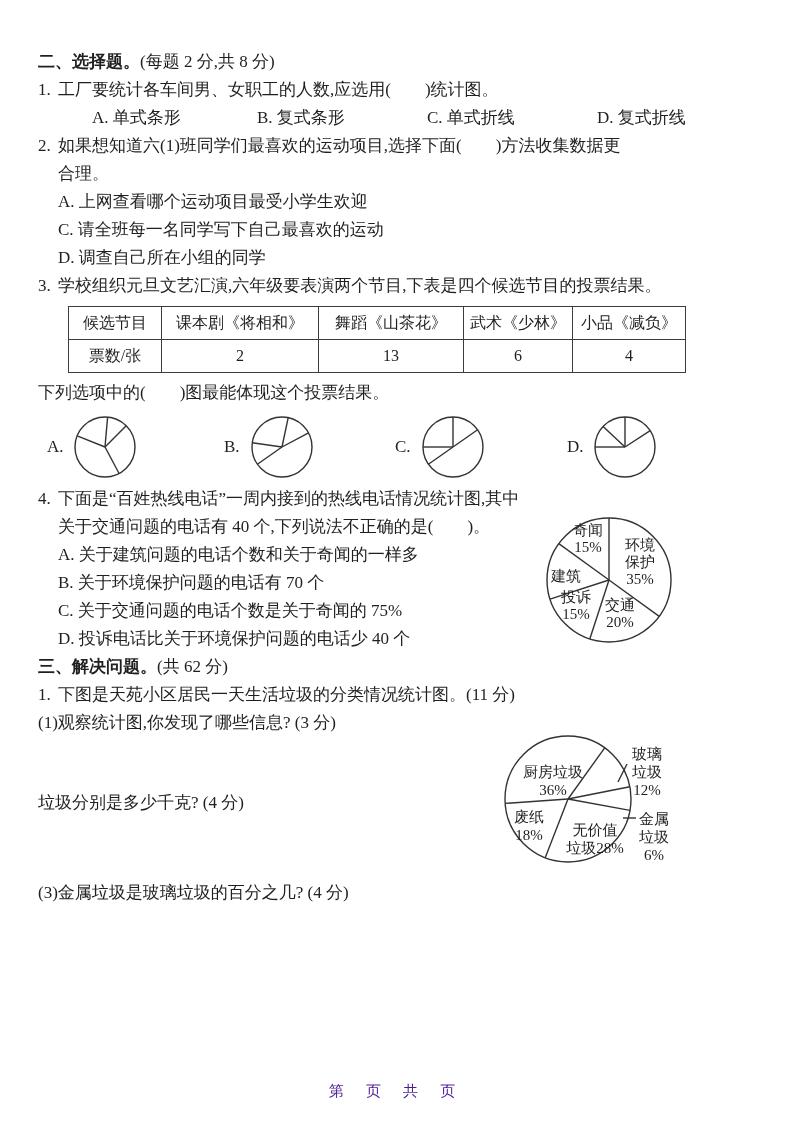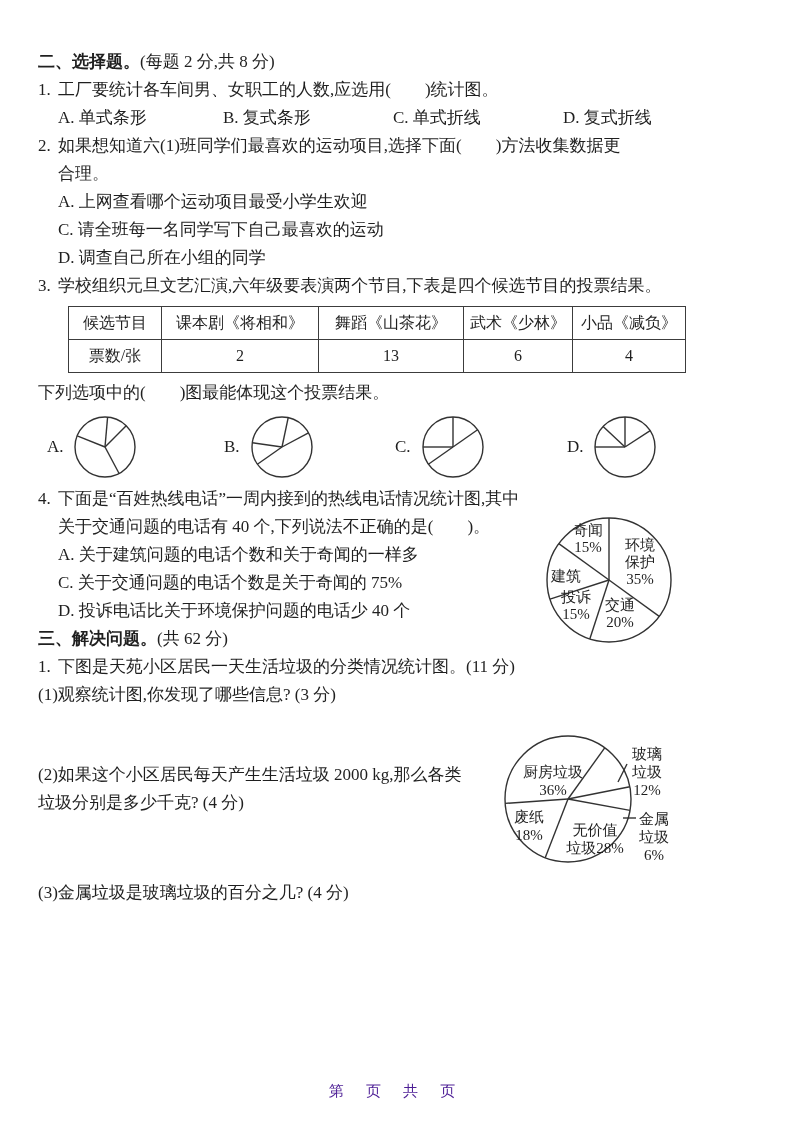--- a/index.html
+++ b/index.html
@@ -15,21 +15,21 @@
   .content{position:absolute;left:38px;top:48px;width:725px;}
   .line{line-height:28px;white-space:nowrap;}
   .sec-head{line-height:28px;white-space:nowrap;}
   .sec-title{font-family:"Liberation Sans","DejaVu Sans",sans-serif;font-weight:bold;}
   .sec-note{}
   .qrow{display:flex;line-height:28px;white-space:nowrap;}
   .qnum{width:20px;flex:0 0 20px;}
   .indent1{margin-left:20px;}
   .indent2{}
   .optrow{display:flex;line-height:28px;margin-left:20px;white-space:nowrap;}
-  .optrow .o1{width:165px;} .optrow .o2{width:170px;} .optrow .o3{width:170px;}
+  .optrow .o1{width:165px;margin-left:34px;} .optrow .o2{width:170px;} .optrow .o3{width:170px;}
   table.vote{border-collapse:collapse;margin:6px 14px 0 30px;table-layout:fixed;width:592px;
     font-size:16px;text-align:center;}
   table.vote td{border:1.6px solid #3c3c3c;height:32px;padding:0 2px;overflow:hidden;}
   .pieopts{position:relative;height:76px;margin-top:2px;}
   .pieopt{position:absolute;top:6px;display:flex;align-items:center;}
   .pieopt .plab{width:26px;}
   .pieopt svg{display:block;}
   .pie-abs{position:absolute;}
   .plabel{position:absolute;transform:translate(-50%,-50%);text-align:center;
     font-size:15px;line-height:17px;white-space:nowrap;}
@@ -139,34 +139,34 @@
         </svg>
       </div>
     </div>
 
     <div class="qrow">
       <span class="qnum">4.</span>
       <span>下面是“百姓热线电话”一周内接到的热线电话情况统计图,其中</span>
     </div>
     <div class="line indent1">关于交通问题的电话有 40 个,下列说法不正确的是(　　)。</div>
     <div class="line indent1">A. 关于建筑问题的电话个数和关于奇闻的一样多</div>
+    <div class="line indent1">B. 关于环境保护问题的电话有 70 个</div>
     <div class="line indent1">C. 关于交通问题的电话个数是关于奇闻的 75%</div>
     <div class="line indent1">D. 投诉电话比关于环境保护问题的电话少 40 个</div>
 
     <div class="sec-head">
       <span class="sec-title">三、解决问题。</span><span class="sec-note">(共 62 分)</span>
     </div>
 
     <div class="qrow">
       <span class="qnum">1.</span>
       <span>下图是天苑小区居民一天生活垃圾的分类情况统计图。(11 分)</span>
     </div>
     <div class="line indent2">(1)观察统计图,你发现了哪些信息? (3 分)</div>
     <div class="answer-gap-1"></div>
-    <div class="line indent2">(2)如果这个小区居民每天产生生活垃圾 2000 kg,那么各类</div>
     <div class="line indent2">垃圾分别是多少千克? (4 分)</div>
     <div class="answer-gap-2"></div>
     <div class="line indent2">(3)金属垃圾是玻璃垃圾的百分之几? (4 分)</div>
 
   </div>
 
   <div class="pie-abs" style="left:545px;top:516px;width:128px;height:128px;">
     <svg width="128" height="128" viewBox="0 0 128 128">
       <circle class="st" cx="64" cy="64" r="62"></circle>
       <line class="st" x1="64" y1="64" x2="64" y2="2"></line>

